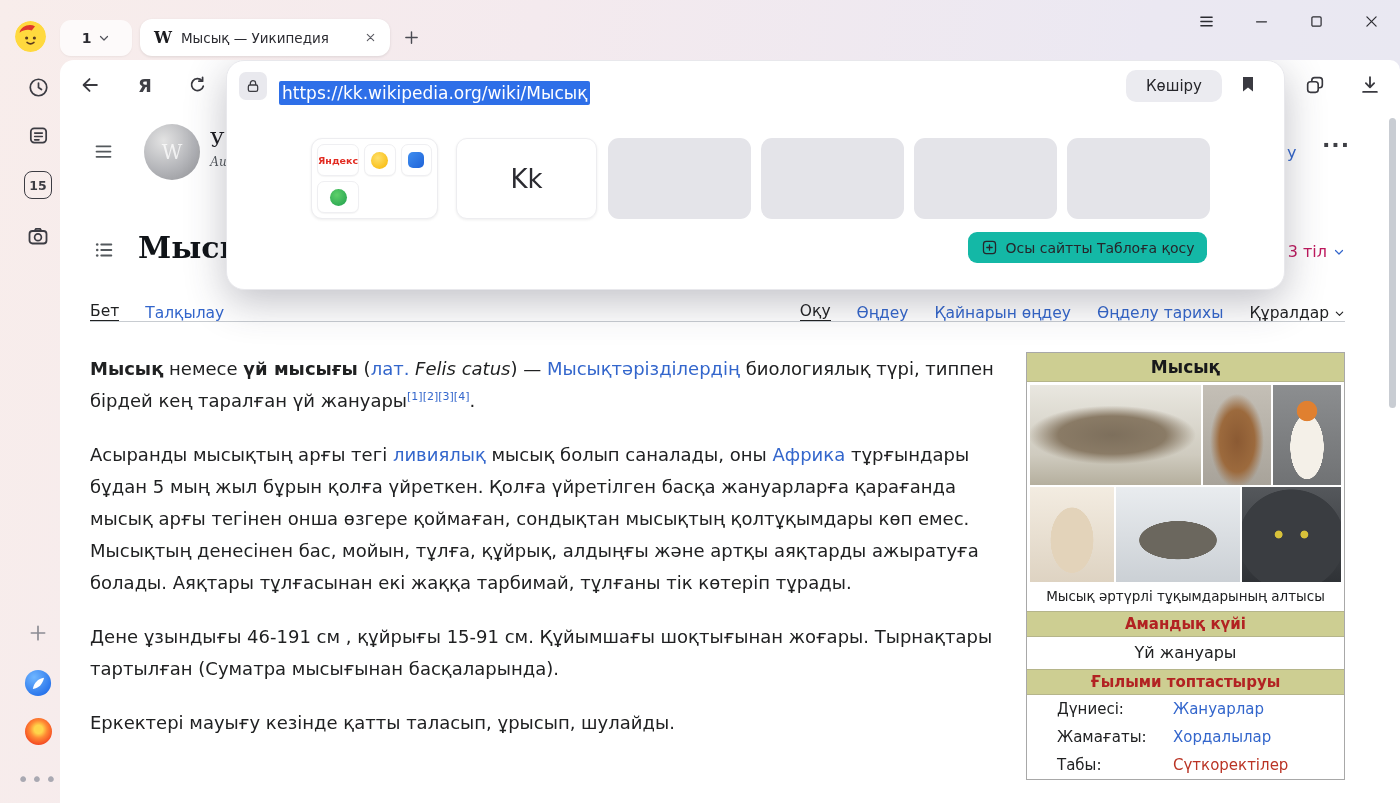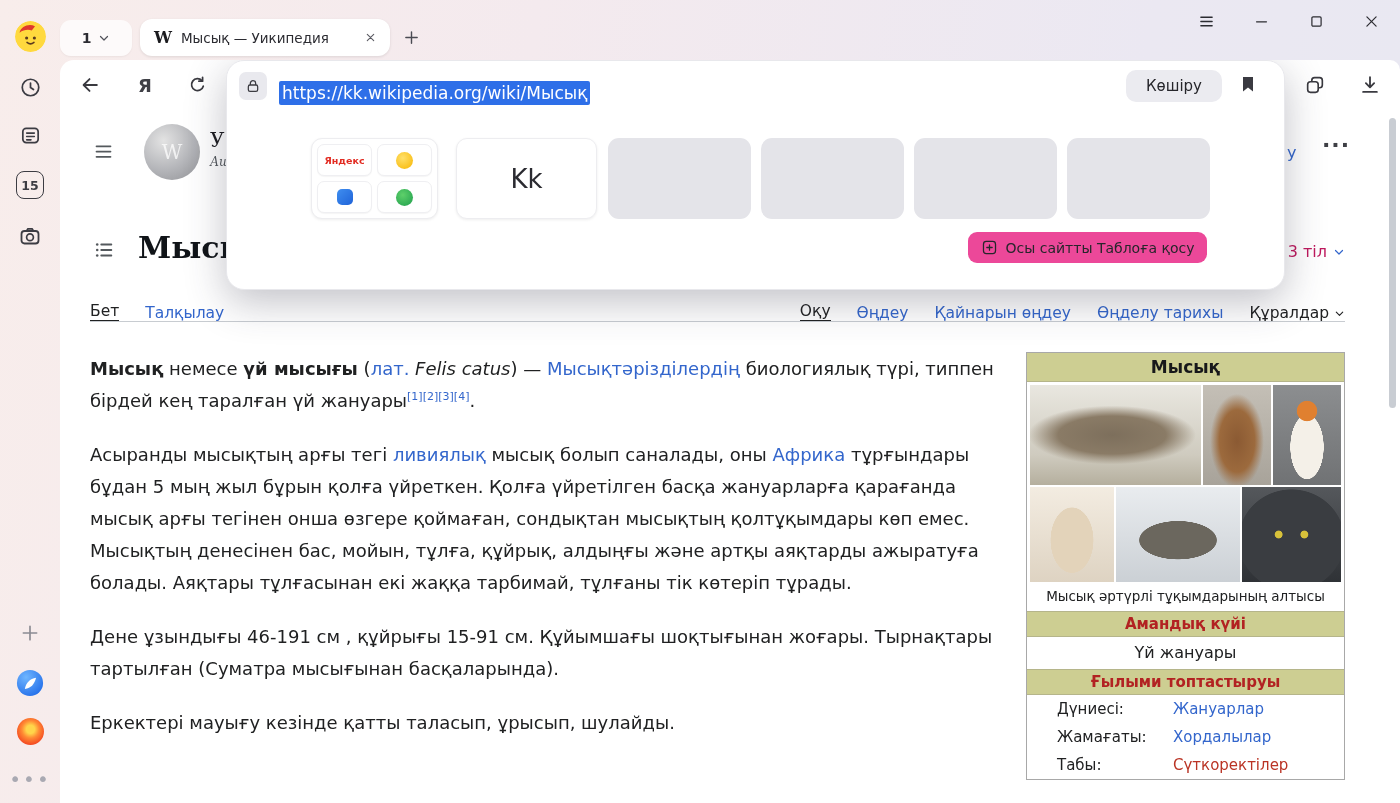--- a/index.html
+++ b/index.html
@@ -24,21 +24,21 @@
 .tab{position:absolute;left:140px;top:19px;width:250px;height:37px;border-radius:12px;background:#fff;
   box-shadow:0 1px 3px rgba(0,0,0,.10);display:flex;align-items:center;padding:0 10px 0 14px;gap:9px;cursor:pointer}
 .tab-fav{font-family:"DejaVu Serif","Liberation Serif",serif;font-weight:700;font-size:16px;color:#1b1b1f}
 .tab-title{font-size:13.5px;color:#2b2b31;flex:1;white-space:nowrap;overflow:hidden}
 .tab-close{width:20px;height:20px;display:flex;align-items:center;justify-content:center;cursor:pointer;border-radius:5px}
 .newtab{position:absolute;left:398px;top:24px;width:26px;height:26px;display:flex;align-items:center;justify-content:center;cursor:pointer}
 .wincontrols{position:absolute;right:20px;top:12px;display:flex;gap:37px;align-items:center}
 .wc{width:18px;height:18px;display:flex;align-items:center;justify-content:center;cursor:pointer}
 
 
-.sidebar{position:absolute;left:0;top:60px;width:60px;height:743px}
+.sidebar{position:absolute;left:8px;top:60px;width:60px;height:743px}
 .sb{position:absolute;left:16px;width:28px;height:28px;display:flex;align-items:center;justify-content:center;cursor:pointer}
 .sb-badge{border:1.6px solid #3c3c43;border-radius:8px;font-size:12.5px;font-weight:700;color:#3c3c43}
 .flame{width:27px;height:27px;border-radius:50%;
   background:radial-gradient(circle at 50% 42%,#ffd54a 0 20%,#ff8a34 42%,#f44a22 74%,#e23a1e 100%)}
 .sb-dots{color:#a9a9b2;font-size:20px;letter-spacing:2px}
 
 
 .main{position:absolute;left:60px;top:60px;width:1340px;height:743px;background:#fff;
   border-radius:14px 10px 0 0;overflow:hidden}
 .tbico{position:absolute;width:26px;height:26px;top:12px;display:flex;align-items:center;justify-content:center;cursor:pointer}
@@ -51,25 +51,25 @@
   display:flex;align-items:center;justify-content:center;cursor:pointer}
 .urlline{position:absolute;left:52px;top:14px;height:36px;display:flex;align-items:center;cursor:text}
 .urlsel{background:#2e6fe8;color:#fff;font-size:17px;padding:2px 3px;border-radius:2px;white-space:nowrap}
 .copybtn{position:absolute;right:62px;top:9px;height:32px;padding:0 20px;border:none;border-radius:10px;background:#ebebf0;
   font-size:15px;color:#26262b;cursor:pointer;font-family:inherit}
 .bmark{position:absolute;right:24px;top:13px;width:22px;height:22px;cursor:pointer}
 .tile{position:absolute;top:77px;height:81px;border-radius:11px}
 .tile.card{background:#fff;border:1px solid #ededf0;box-shadow:0 1px 3px rgba(0,0,0,.07)}
 .tile.empty{background:#e4e4e9}
 .tile-kk{display:flex;align-items:center;justify-content:center;font-size:26px;color:#2b2b31;cursor:pointer}
-.minigrid{width:100%;height:100%;padding:5px;display:grid;grid-template-columns:1fr 1fr;grid-template-rows:1fr 1fr;gap:5px;cursor:pointer}
+.minigrid{width:100%;height:100%;padding:5px;display:grid;grid-template-columns:1fr 1fr 1fr;grid-template-rows:1fr 1fr;gap:5px;cursor:pointer}
 .mini{background:#fff;border:1px solid #efeff2;border-radius:7px;display:flex;align-items:center;justify-content:center;box-shadow:0 1px 1px rgba(0,0,0,.04)}
 .mini .ytxt{color:#e22c22;font-weight:700;font-size:9.5px}
 .dot{border-radius:50%}
-.addtablo{position:absolute;left:741px;top:171px;width:239px;height:31px;border:none;border-radius:9px;background:#ec4899;
+.addtablo{position:absolute;left:741px;top:171px;width:239px;height:31px;border:none;border-radius:9px;background:#14b8a6;
   display:flex;align-items:center;justify-content:center;gap:8px;font-size:14px;color:#26262b;cursor:pointer;font-family:inherit}
 
 
 .content{position:absolute;left:0;top:50px;width:1340px;height:693px}
 .wglobe{position:absolute;left:84px;top:14px;width:56px;height:56px;border-radius:50%;
   background:radial-gradient(circle at 35% 30%,#e3e3e3,#b4b5b9 55%,#8f9094);display:flex;align-items:center;justify-content:center}
 .wglobe span{font-family:"DejaVu Serif","Liberation Serif",serif;font-size:20px;color:#fff;opacity:.75}
 .wordmark{position:absolute;left:150px;top:18px;font-size:20px;letter-spacing:1px;color:#1b1b1f}
 .tagline{position:absolute;left:150px;top:45px;font-size:12px;font-style:italic;color:#54595d}
 .acct{position:absolute;left:1227px;top:33px;font-size:16px;color:#3366cc;cursor:pointer}

